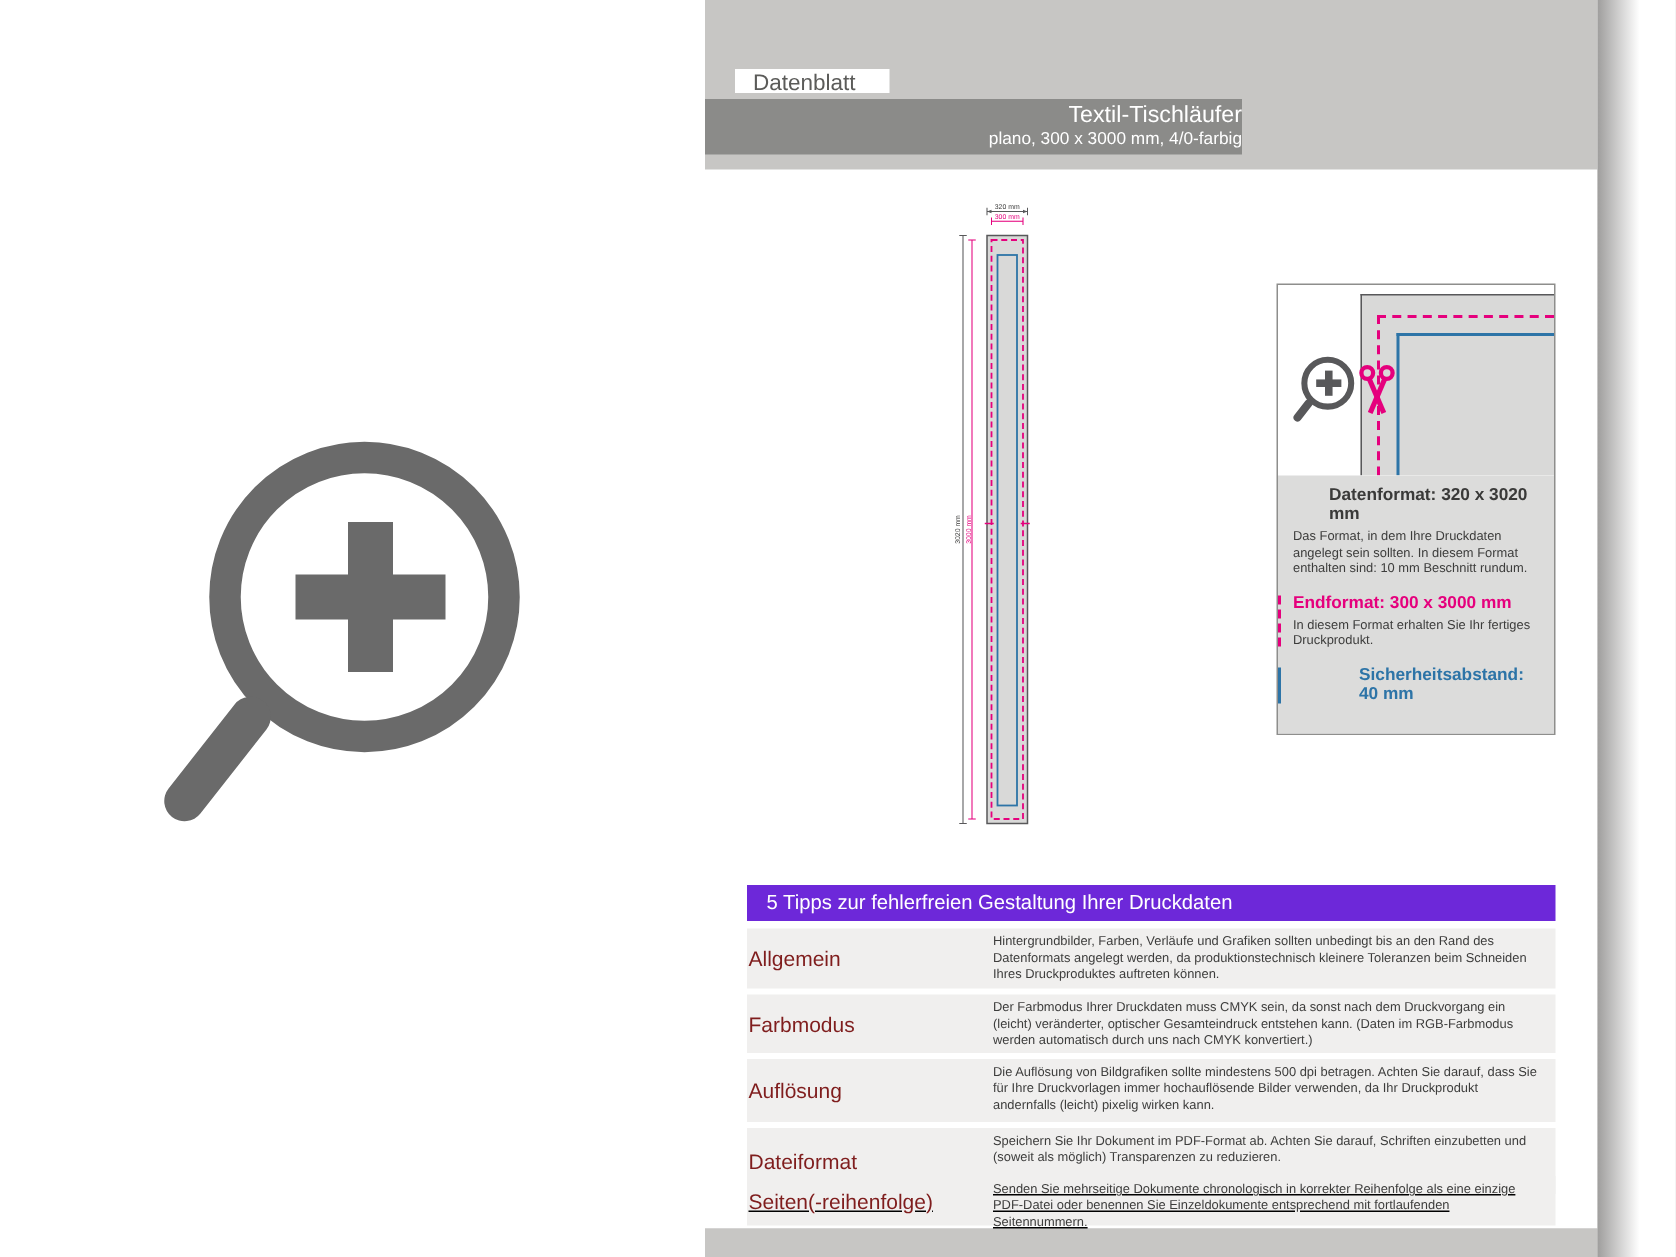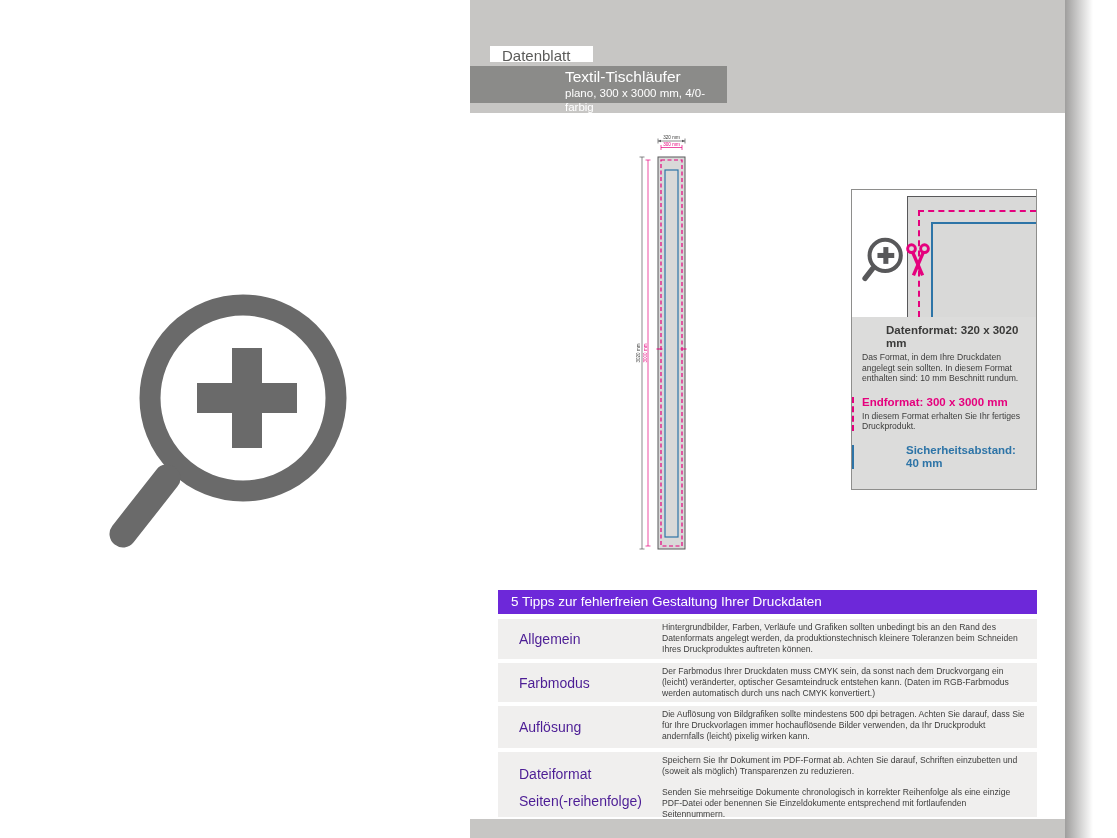--- a/index.html
+++ b/index.html
@@ -7,22 +7,22 @@
          font-family:"Liberation Sans","DejaVu Sans",sans-serif;}
   
   .panel{position:absolute;left:470px;top:0;width:595px;height:838px;background:#c7c6c4;}
   .panel-shadow{position:absolute;left:1065px;top:0;width:28px;height:838px;
                 background:linear-gradient(to right,#9f9e9d,rgba(255,255,255,0));}
   .content{position:absolute;left:470px;top:113px;width:595px;height:706px;background:#ffffff;}
   .bottom-strip{position:absolute;left:470px;top:819px;width:595px;height:19px;background:#c7c6c4;}
   
   .tab{position:absolute;left:490px;top:46px;width:103px;height:16px;background:#ffffff;
        color:#5b5b59;font-size:15px;line-height:20px;padding-left:12px;box-sizing:border-box;}
-  .titlebar{position:absolute;left:470px;top:66px;width:257px;height:37px;background:#8b8b89;
-            color:#ffffff;text-align:left;box-sizing:border-box;padding-left:95px;}
+  .titlebar{position:absolute;left:470px;top:66px;width:358px;height:37px;background:#8b8b89;
+            color:#ffffff;text-align:right;box-sizing:border-box;padding-left:72px;}
   .titlebar .t1{font-size:15.5px;line-height:19px;margin-top:1px;}
   .titlebar .t2{font-size:11.5px;line-height:14px;}
   
   .bigzoom{position:absolute;left:105px;top:288px;width:250px;height:268px;}
   
   .drawing{position:absolute;left:628px;top:128px;width:74px;height:430px;}
   
   .infobox{position:absolute;left:851px;top:189px;width:186px;height:301px;background:#ffffff;
            border:1px solid #8e8e8c;box-sizing:border-box;}
   .diag{position:absolute;left:0;top:0;right:0;height:127px;overflow:hidden;}
@@ -42,25 +42,25 @@
   .iblock .marker{position:absolute;left:-10px;top:1px;bottom:1px;width:0;}
   .t-dark{color:#3a3a39;padding-left:24px;}
   .t-mag{color:#e5007d;}
   .t-blue{color:#2d74a7;margin-left:44px;}
   .mk-dashed{border-left:2px dashed #e5007d;}
   .mk-solid{border-left:2px solid #2d74a7;}
   
   .tips-header{position:absolute;left:498px;top:590px;width:539px;height:24px;background:#6d28d9;
                color:#ffffff;font-size:13.5px;line-height:24px;padding-left:13px;box-sizing:border-box;}
   .tip-row{position:absolute;left:498px;width:539px;background:#f0efee;display:flex;box-sizing:border-box;}
-  .tip-label{width:160px;flex:none;align-self:center;padding-left:21px;box-sizing:border-box;
-             font-size:14px;color:#4c1d95;}
+  .tip-label{width:160px;flex:none;align-self:center;padding-left:1px;box-sizing:border-box;
+             font-size:14px;color:#7f1d1d;}
   .tip-text{flex:1;padding:3px 10px 0 4px;font-size:8.6px;line-height:10.8px;color:#3d3d3c;}
   .r0{top:619px;height:40px;} .r1{top:663px;height:39px;} .r2{top:706px;height:42px;}
-  .r3{top:752px;height:44px;} .r4{top:784px;height:33px;}
+  .r3{top:752px;height:44px;} .r4{top:784px;height:33px;text-decoration:underline;}
 </style>
 </head>
 <body>
 
 <div class="stage">
 
   <svg class="bigzoom" viewBox="0 0 250 268">
     <circle cx="138" cy="110" r="93" fill="none" stroke="#6a6a6a" stroke-width="21"></circle>
     <line x1="62" y1="190" x2="18" y2="246" stroke="#6a6a6a" stroke-width="27" stroke-linecap="round"></line>
     <rect x="92" y="95" width="100" height="30" fill="#6a6a6a"></rect>

